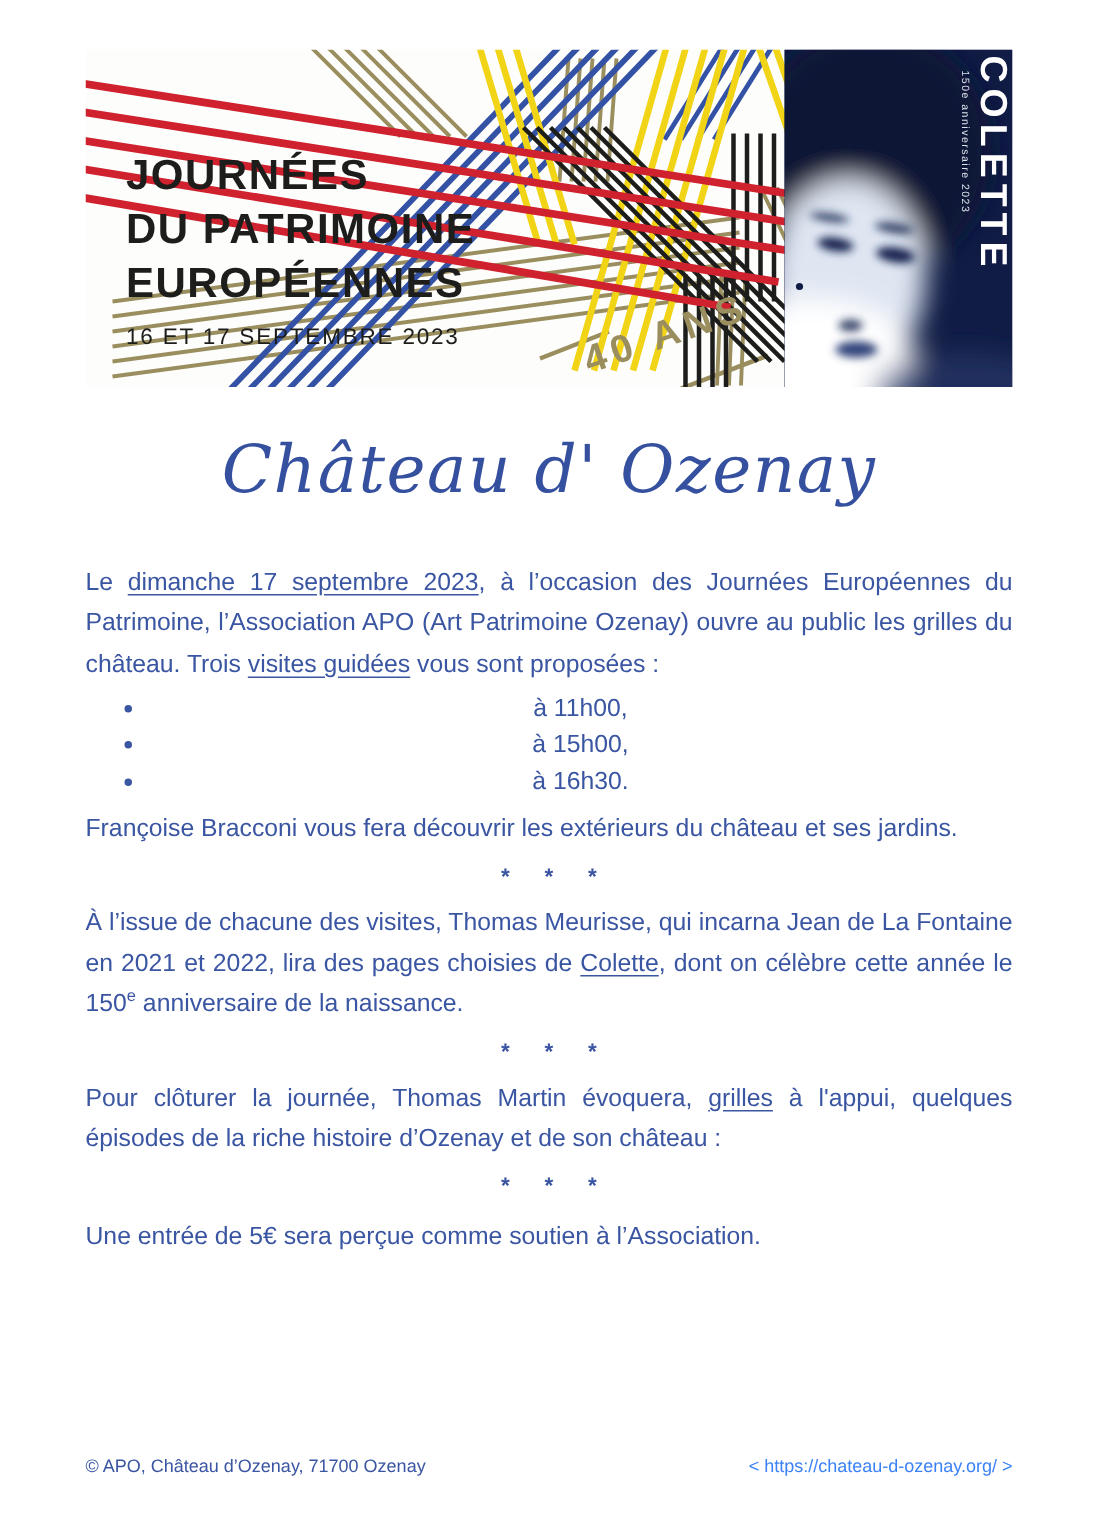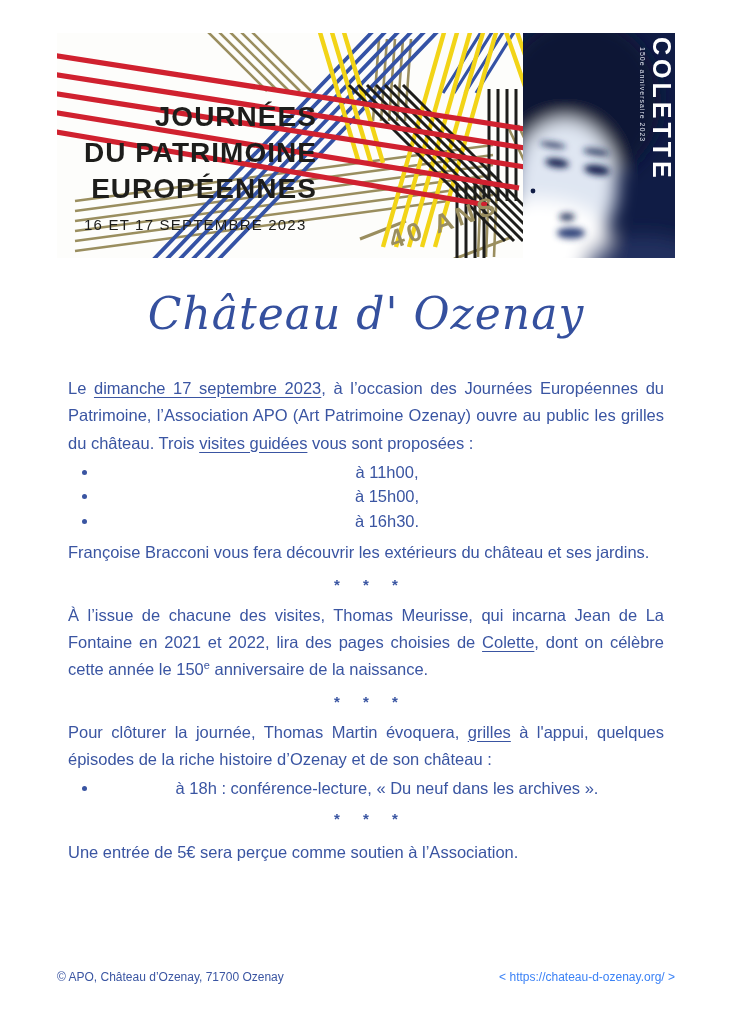--- a/index.html
+++ b/index.html
@@ -6,21 +6,21 @@
   body{
     width:730px;height:1024px;position:relative;overflow:hidden;
     background:#ffffff;font-family:"Liberation Sans",sans-serif;
   }
   .page{padding:33px 55px 0 57px;}
 
   
   .banner{position:relative;width:618px;height:225px;overflow:hidden;background:#fdfdfb;}
   .banner-stripes{position:absolute;left:0;top:0;z-index:1;}
   .banner-textblock{position:absolute;left:27px;top:66px;z-index:2;color:#1d1d1b;}
-  .banner-title-line{font-size:28px;font-weight:bold;letter-spacing:1px;line-height:36px;text-align:right;}
+  .banner-title-line{font-size:28px;font-weight:bold;letter-spacing:1px;line-height:36px;}
   .banner-dates{font-size:15px;font-weight:normal;letter-spacing:1.2px;margin-top:9px;}
   .badge-40{
     position:absolute;left:330px;top:174px;z-index:2;transform:rotate(-19deg);
     color:#9a8e5f;font-size:26px;font-weight:bold;letter-spacing:4px;white-space:nowrap;
   }
   .colette-panel{position:absolute;right:0;top:0;width:152px;height:225px;z-index:3;background:#101c45;overflow:hidden;}
   .colette-portrait{position:absolute;left:0;top:0;}
   .colette-name{
     position:absolute;top:4px;right:1px;writing-mode:vertical-rl;
     color:#ffffff;font-weight:bold;font-size:25px;letter-spacing:4px;line-height:1;
@@ -32,21 +32,21 @@
 
   
   .doc-title{
     margin:30px 0 34px;text-align:center;font-weight:normal;
     font-family:"DejaVu Serif",serif;font-style:italic;
     color:#35509e;font-size:44px;line-height:1.2;letter-spacing:1px;
   }
 
   
   .doc{color:#3a55a2;font-size:16.5px;}
-  .para{text-align:justify;line-height:1.66;margin:0 11px 2px;}
+  .para{text-align:justify;line-height:1.66;margin:0 0 2px;}
   .u{text-decoration:underline;text-underline-offset:3px;}
   sup{font-size:11px;line-height:0;}
   ul.times{margin:4px 0 6px;padding-left:42px;list-style:disc;text-align:center;}
   ul.times li{line-height:1.42;margin:1px 0;}
   .sep{text-align:center;word-spacing:19px;font-size:15px;font-weight:bold;margin:9px 0;letter-spacing:0;}
   .para.last{margin-top:12px;}
 
   
   .footer{
     position:absolute;left:57px;right:55px;bottom:40px;
@@ -154,23 +154,20 @@
     <p class="para">Françoise Bracconi vous fera découvrir les extérieurs du château et ses jardins.</p>
 
     <div class="sep">* * *</div>
 
     <p class="para"><span>À l’issue de chacune des visites, Thomas Meurisse, qui incarna Jean de La Fontaine en 2021 et 2022, lira des pages choisies de </span><span class="u">Colette</span><span>, dont on célèbre cette année le 150</span><sup>e</sup><span> anniversaire de la naissance.</span></p>
 
     <div class="sep">* * *</div>
 
     <p class="para"><span>Pour clôturer la journée, Thomas Martin évoquera, </span><span class="u">grilles</span><span> à l'appui, quelques épisodes de la riche histoire d’Ozenay et de son château :</span></p>
 
-    <ul class="times">
-      <li>à 18h : conférence-lecture, « Du neuf dans les archives ».</li>
-    </ul>
 
     <div class="sep">* * *</div>
 
     <p class="para last">Une entrée de 5€ sera perçue comme soutien à l’Association.</p>
 
   </div>
 </div>
 
 <div class="footer">
   <span>© APO, Château d’Ozenay, 71700 Ozenay</span>

